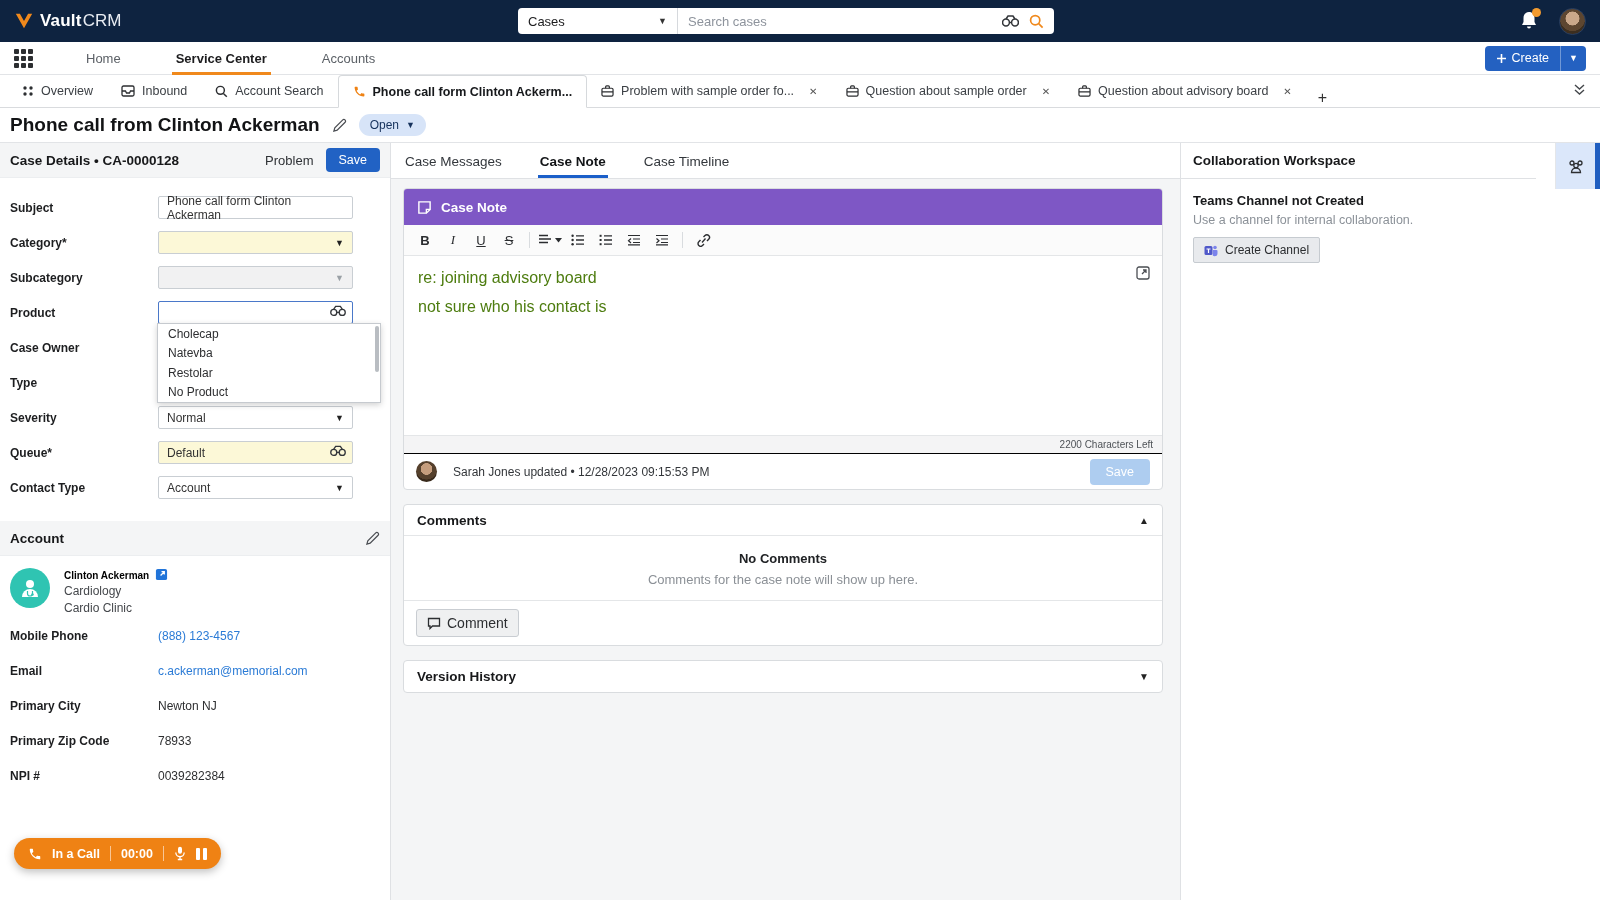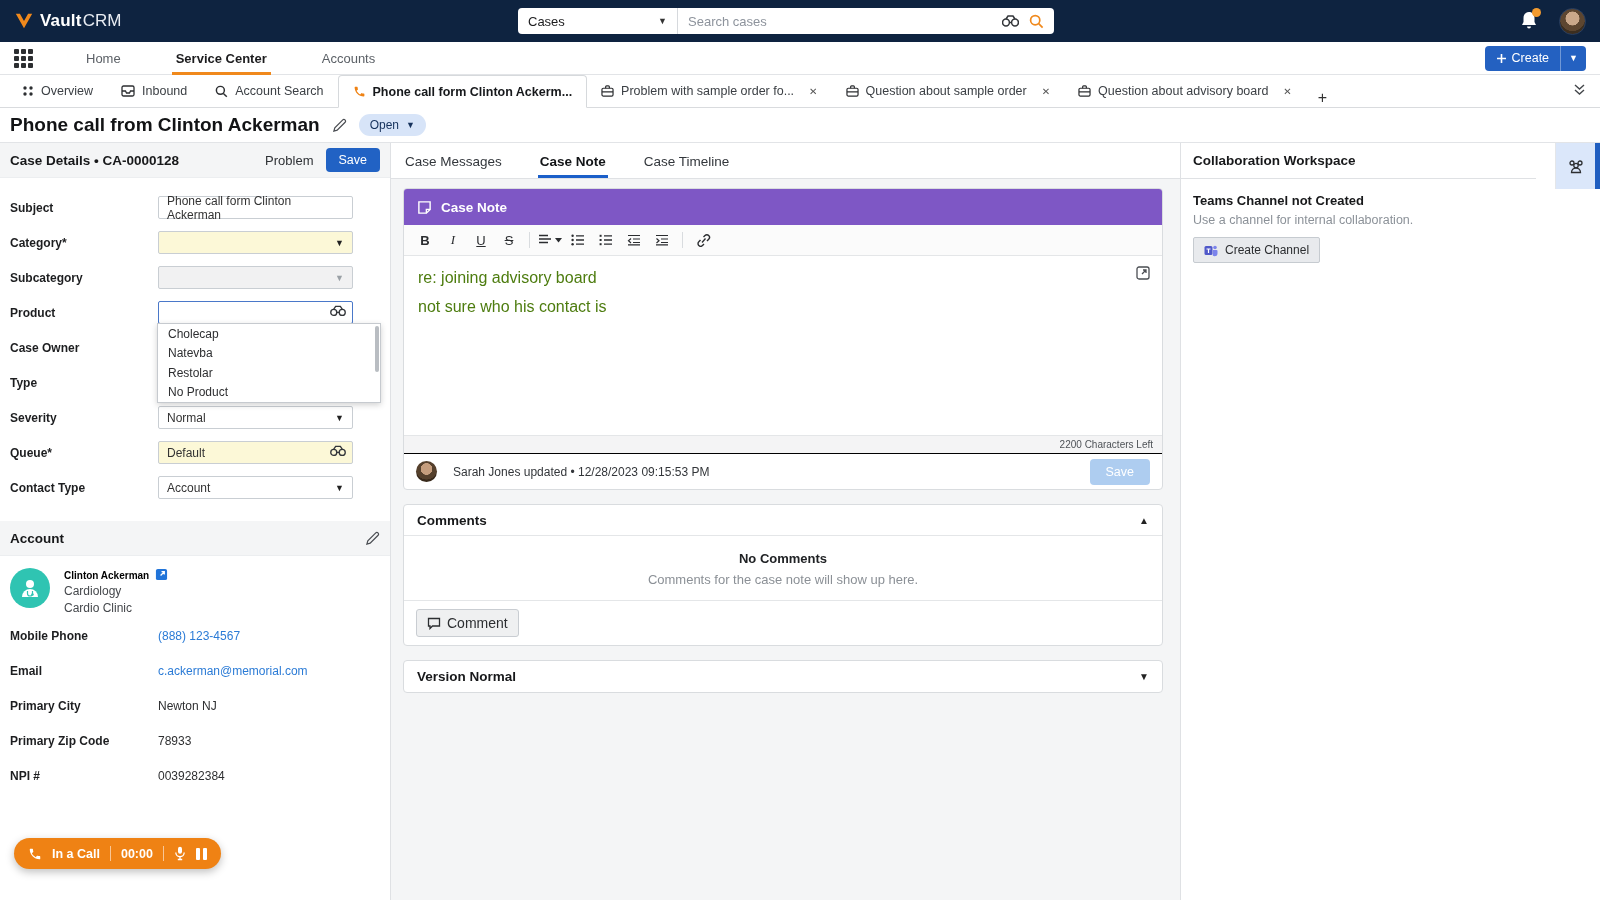--- a/index.html
+++ b/index.html
@@ -542,21 +542,21 @@
             <svg width="14" height="13" viewBox="0 0 14 13">
                 <path d="M1.5 1.5 h11 v7.5 h-7 L3 11.5 v-2.5 h-1.5 Z" fill="none" stroke="#2c2e31" stroke-width="1.3"></path>
               </svg>
             <span>Comment</span>
           </span>
         </div>
       </div>
 
       <div class="card">
         <div class="cardhead vhead">
-          <span class="ctitle">Version Normal</span>
+          <span class="ctitle">Version History</span>
           <span class="caret">▼</span>
         </div>
       </div>
     </div>
   </main>
 
   <aside class="rightpanel">
     <div class="rp-headrow">
       <span class="rp-title">Collaboration Workspace</span>
     </div>

